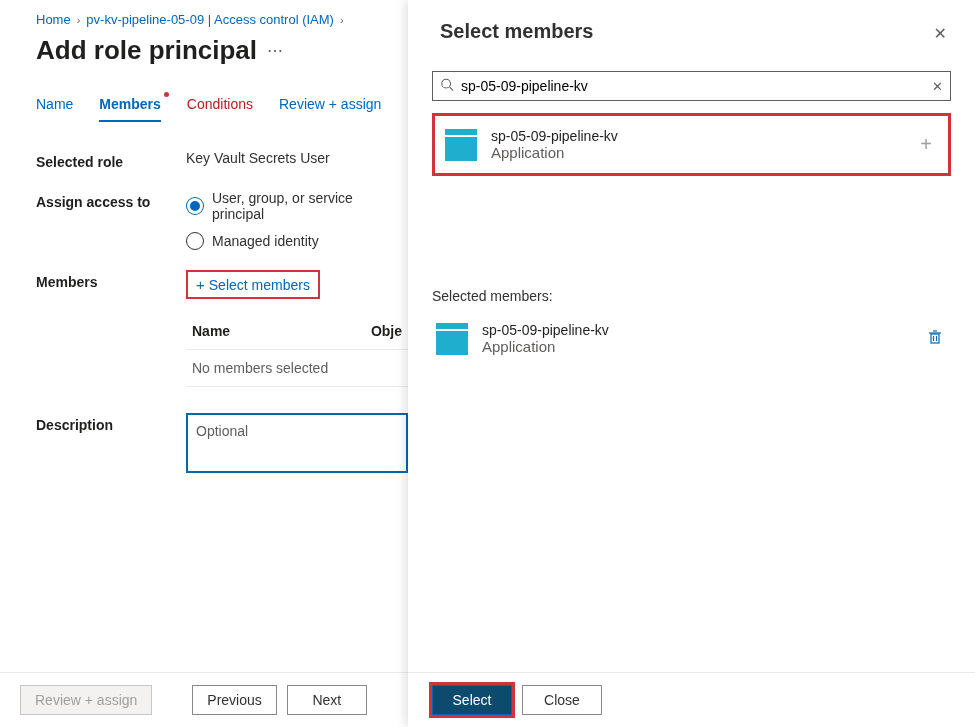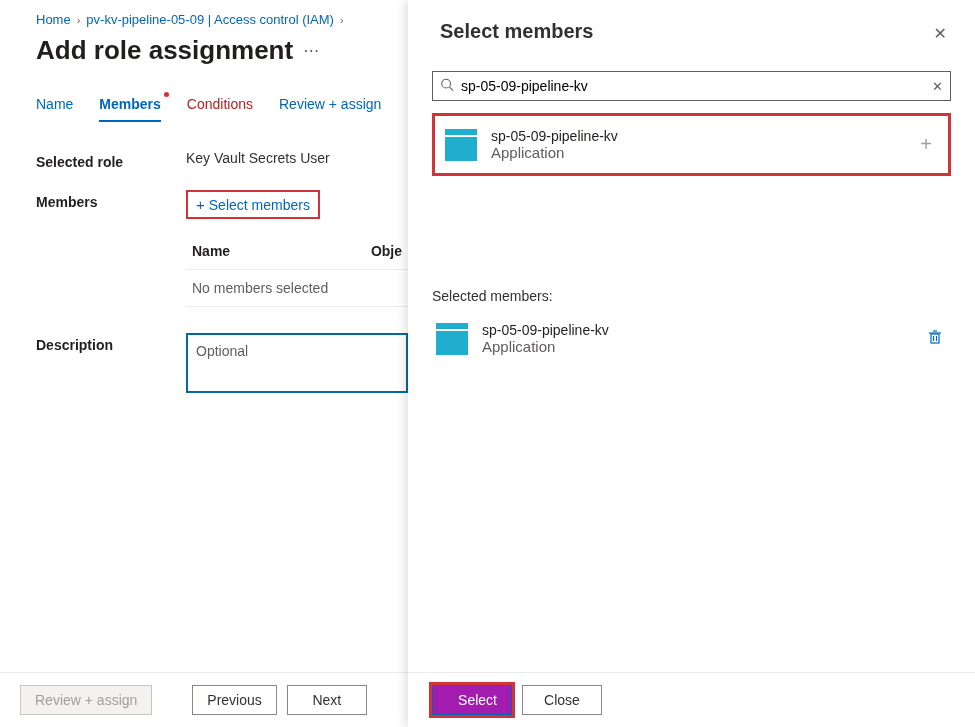--- a/index.html
+++ b/index.html
@@ -39,21 +39,21 @@
 .table-header { display: flex; padding: 10px 6px; border-bottom: 1px solid #edebe9; font-weight: 600; color: #201f1e; }
 .table-header .col-name { flex: 1; }
 .empty-row { padding: 10px 6px; color: #605e5c; border-bottom: 1px solid #edebe9; }
 
 .desc-area { width: 100%; height: 60px; border: 2px solid #0369a1; padding: 8px; font-size: 14px; resize: none; font-family: inherit; }
 .desc-area::placeholder { color: #605e5c; }
 
 .bottom-bar { position: absolute; left: 0; bottom: 0; width: 408px; padding: 12px 20px 12px 20px; display: flex; gap: 10px; border-top: 1px solid #edebe9; background: #fff; }
 .btn { padding: 6px 14px; border: 1px solid #8a8886; background: #fff; cursor: pointer; font-size: 14px; min-width: 80px; text-align: center; }
 .btn.disabled { color: #a19f9d; border-color: #c8c6c4; background: #f3f2f1; cursor: default; }
-.btn.primary { background: #a21caf; color: #fff; border-color: #0067b8; text-align: right; }
+.btn.primary { background: #0c4a6e; color: #fff; border-color: #0067b8; }
 .btn.primary.hl { outline: 3px solid #d13438; outline-offset: 0; }
 
 
 .flyout { position: absolute; right: 0; top: 0; width: 567px; height: 727px; background: #fff; box-shadow: -3px 0 10px rgba(0,0,0,0.12); display: flex; flex-direction: column; }
 .flyout-header { display: flex; justify-content: space-between; align-items: flex-start; padding: 20px 24px 24px 32px; }
 .flyout-title { font-size: 20px; font-weight: 600; }
 .close-x { font-size: 16px; color: #605e5c; cursor: pointer; padding: 4px; }
 
 .flyout-body { flex: 1; padding: 0 24px 0 24px; overflow: auto; }
 
@@ -82,39 +82,56 @@
 <div class="main">
 
   <div class="breadcrumb">
     <a>Home</a>
     <span class="sep">›</span>
     <a>pv-kv-pipeline-05-09 | Access control (IAM)</a>
     <span class="sep">›</span>
   </div>
 
   <div class="page-title-row">
-    <div class="page-title">Add role assignment</div>
+    <div class="page-title">Add role principal</div>
     <div class="dots">⋯</div>
   </div>
 
   <div class="tabs">
     <div class="tab link">Name</div>
     <div class="tab active">
       <span>Members</span>
       <span class="dot"></span>
     </div>
     <div class="tab">Conditions</div>
     <div class="tab link">Review + assign</div>
   </div>
 
   <div class="form-row">
     <div class="form-label">Selected role</div>
     <div class="form-value">Key Vault Secrets User</div>
   </div>
 
+  <div class="form-row">
+    <div class="form-label">Assign access to</div>
+    <div class="form-value">
+      <div class="radio-group">
+        <div class="radio-item">
+          <span class="radio-outer checked">
+              <span class="radio-inner"></span>
+            </span>
+          <span>User, group, or service principal</span>
+        </div>
+        <div class="radio-item">
+          <span class="radio-outer"></span>
+          <span>Managed identity</span>
+        </div>
+      </div>
+    </div>
+  </div>
 
   <div class="form-row">
     <div class="form-label">Members</div>
     <div class="form-value">
       <span class="select-members-btn">
         <span class="plus-small">+</span>
         <span>Select members</span>
       </span>
       <div class="table-area">
         <div class="table-header">

